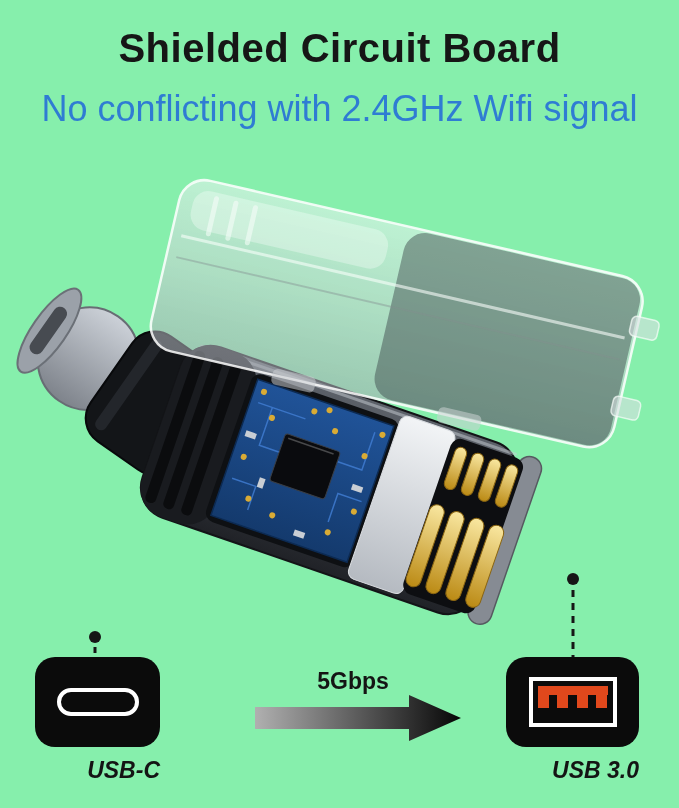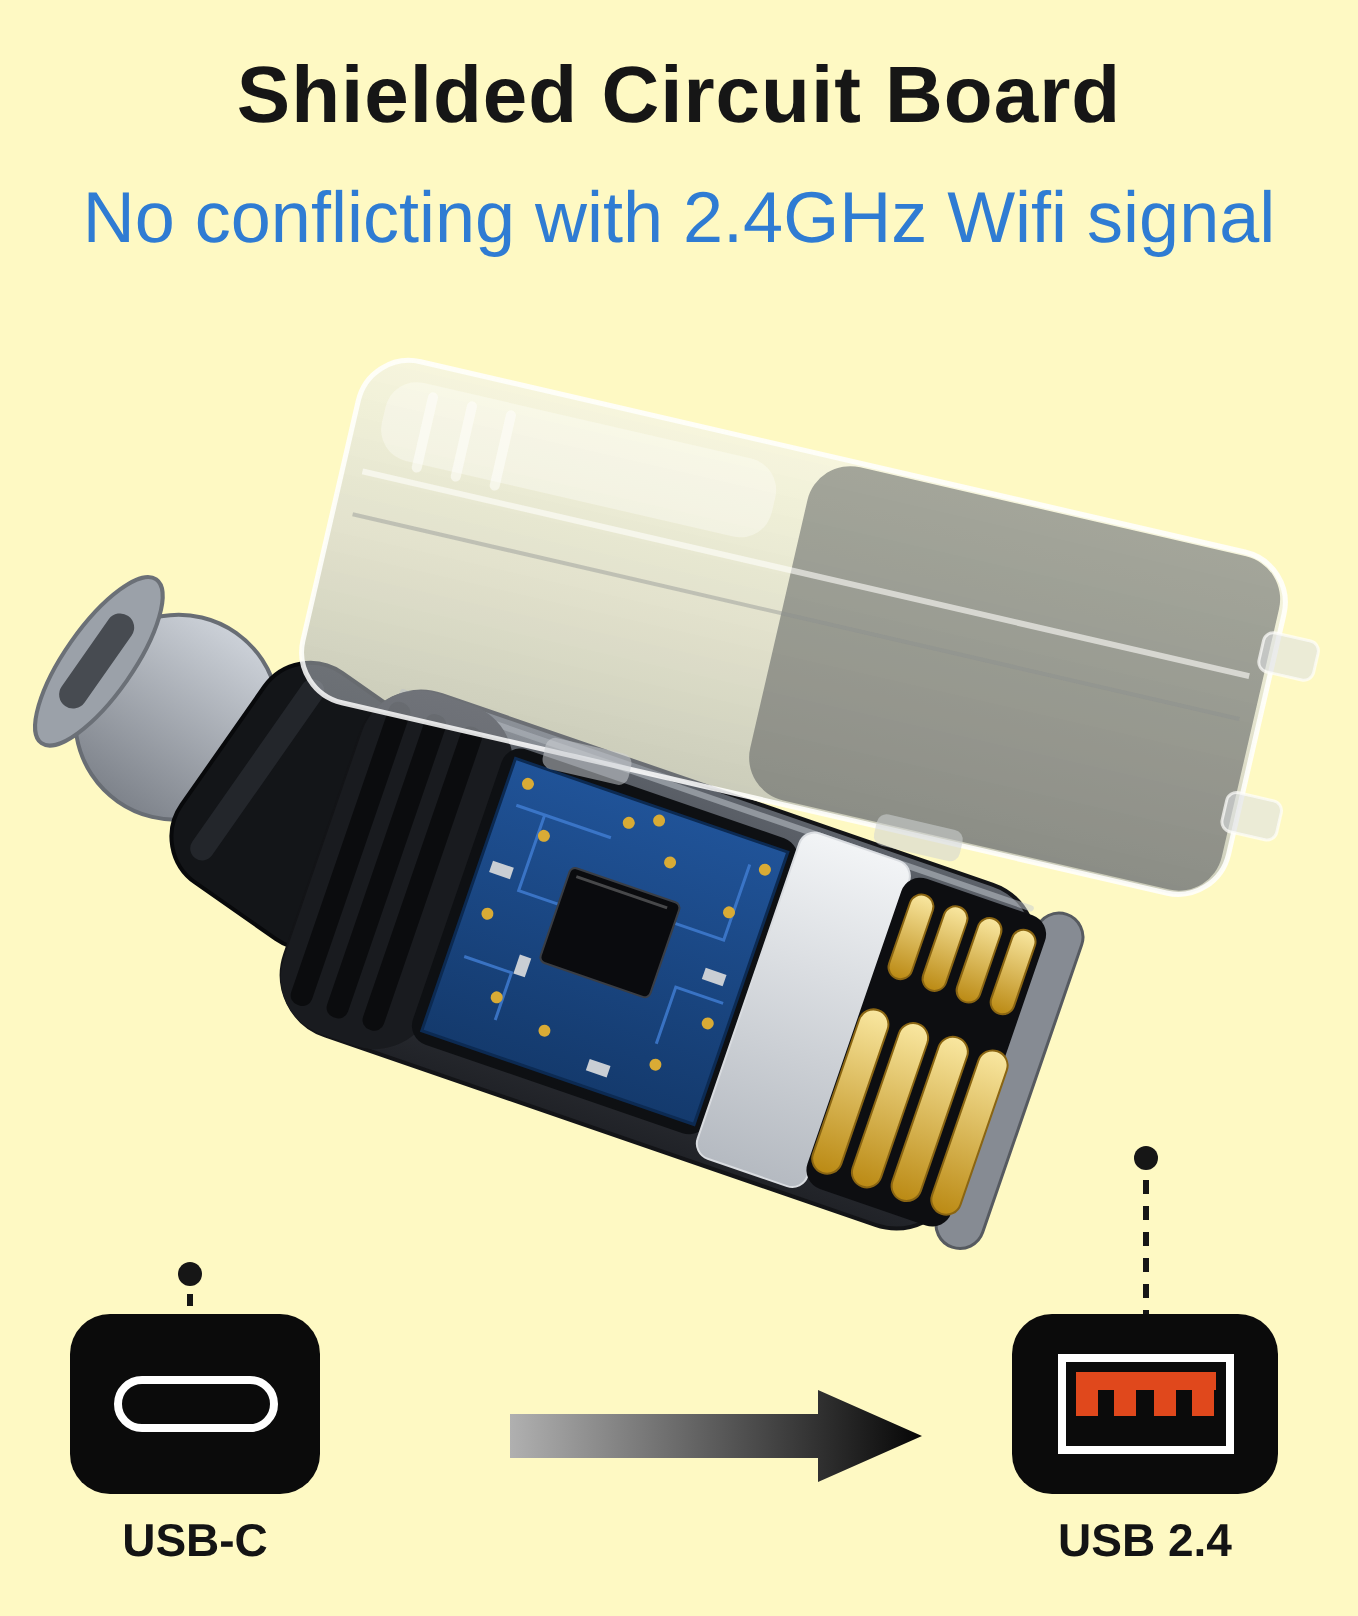--- a/index.html
+++ b/index.html
@@ -2,21 +2,21 @@
 <html><head>
 <meta charset="utf-8">
 <style>
   * { box-sizing: border-box; margin: 0; padding: 0; }
   html, body { background: #ffffff; }
   .stage {
     position: relative;
     width: 679px;
     height: 808px;
     margin: 0 auto;
-    background: #fef9c3;
+    background: #86efac;
     font-family: "Liberation Sans", sans-serif;
     overflow: hidden;
   }
   .title {
     position: absolute;
     top: 26px; left: 0; width: 100%;
     text-align: center;
     font-size: 40px;
     font-weight: 700;
     color: #161616;
@@ -71,24 +71,25 @@
   .usba-teeth {
     position: absolute;
     top: 14px; left: 5px; right: 5px;
     display: flex;
     justify-content: space-between;
   }
   .usba-tooth { width: 11px; height: 13px; background: #e0481c; }
   .port-label {
     position: absolute;
     top: 757px;
-    text-align: center;
+    text-align: right;
     font-size: 23px;
     font-weight: 700;
     color: #141414;
+    font-style: italic;
   }
   .label-usbc { left: 35px; width: 125px; }
   .label-usb30 { left: 506px; width: 133px; }
 </style>
 </head>
 <body>
 
 <div class="stage">
 
   <div class="title">Shielded Circuit Board</div>
@@ -198,20 +199,21 @@
     <g>
       <circle cx="95" cy="519" r="6" fill="#161616"></circle>
       <line x1="95" y1="529" x2="95" y2="539" stroke="#161616" stroke-width="3" stroke-dasharray="6 5"></line>
     </g>
     <g>
       <circle cx="573" cy="461" r="6" fill="#161616"></circle>
       <line x1="573" y1="472" x2="573" y2="539" stroke="#161616" stroke-width="3" stroke-dasharray="7 6"></line>
     </g>
   </svg>
 
+  <div class="speed-label">5Gbps</div>
   <svg class="arrow-svg" width="212" height="52" viewBox="0 0 212 52">
     <defs>
       <linearGradient id="arrowGrad" x1="0" y1="0" x2="1" y2="0">
         <stop offset="0" stop-color="#b0b0b0"></stop>
         <stop offset="1" stop-color="#060606"></stop>
       </linearGradient>
     </defs>
     <polygon points="2,17 156,17 156,5 208,28 156,51 156,39 2,39" fill="url(#arrowGrad)"></polygon>
   </svg>
 
@@ -224,15 +226,15 @@
       <div class="usba-teeth">
         <div class="usba-tooth"></div>
         <div class="usba-tooth"></div>
         <div class="usba-tooth"></div>
         <div class="usba-tooth"></div>
       </div>
     </div>
   </div>
 
   <div class="port-label label-usbc">USB-C</div>
-  <div class="port-label label-usb30">USB 2.4</div>
+  <div class="port-label label-usb30">USB 3.0</div>
 
 </div>
 
 </body></html>

